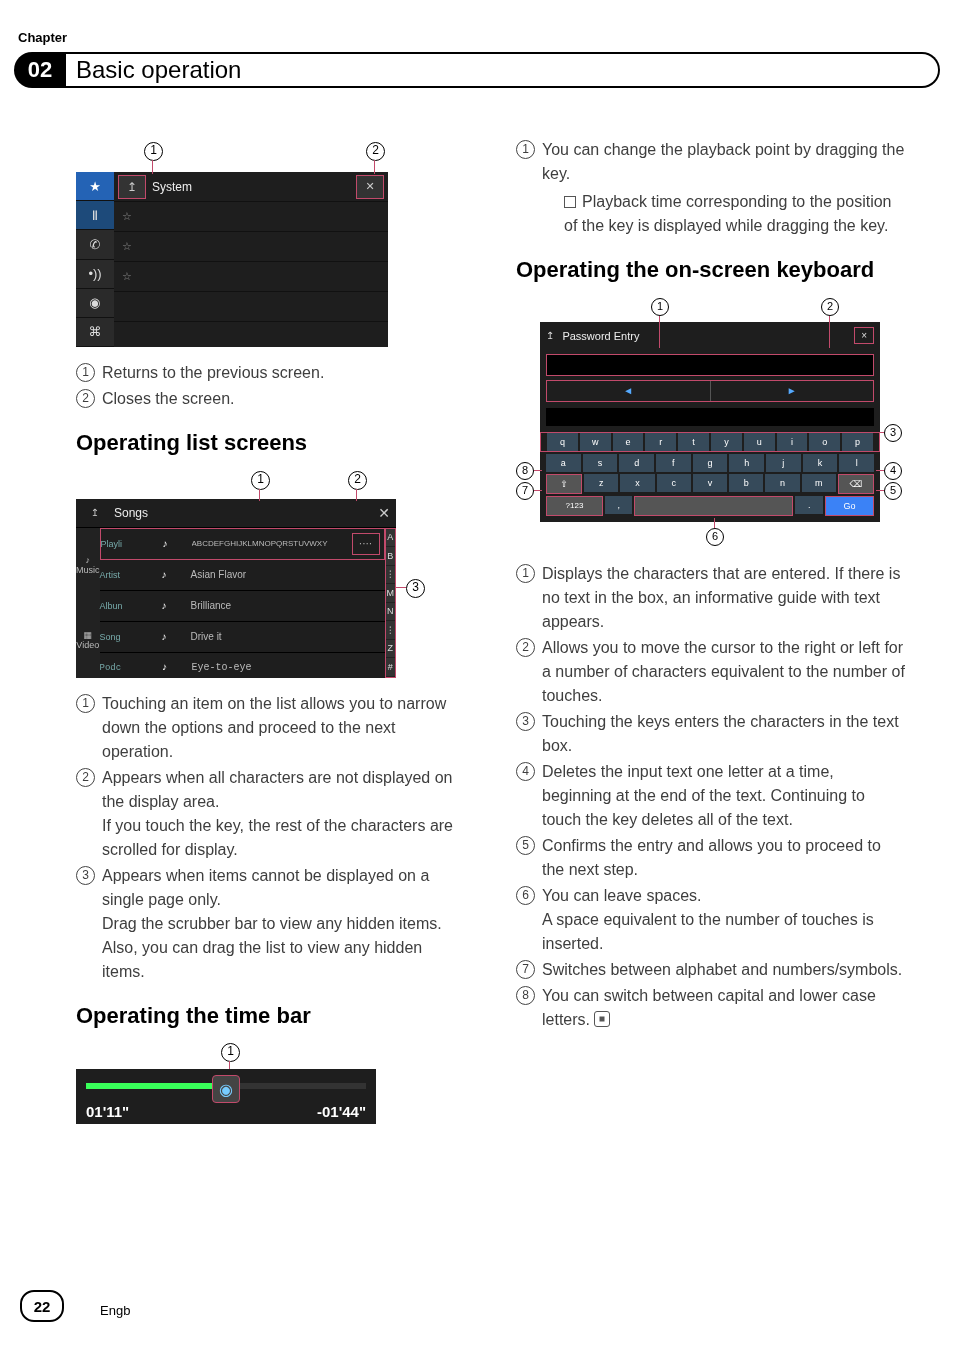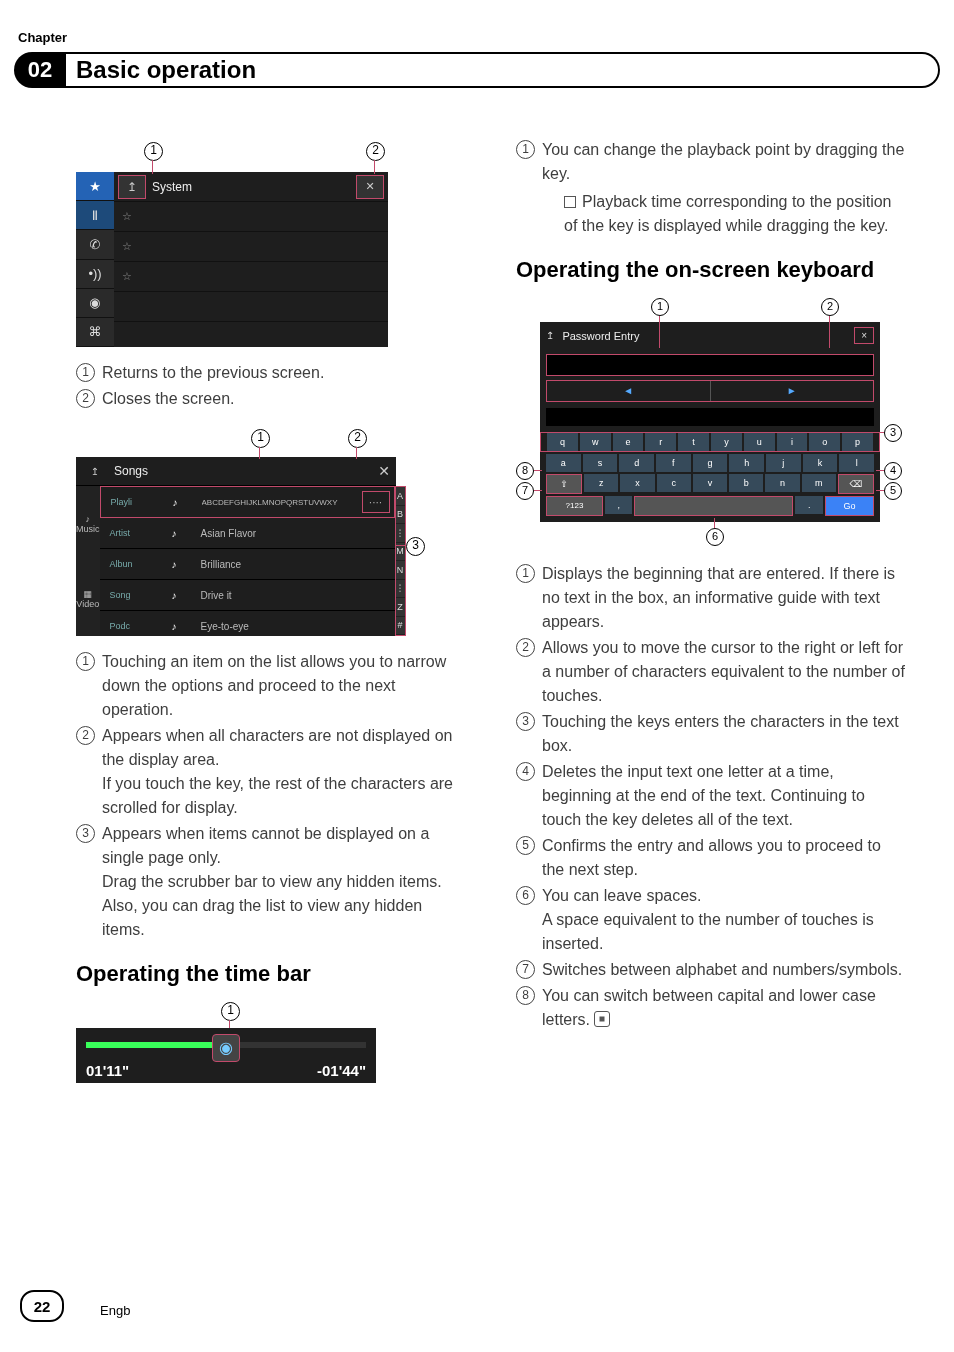--- a/index.html
+++ b/index.html
@@ -46,21 +46,21 @@
     position: absolute;
     left: 52px;
     top: 0;
     height: 36px;
     display: flex;
     align-items: center;
     padding-left: 10px;
   }
   .header-title {
     font-size: 24px;
-    font-weight: bold;
+    font-weight: normal;
   }
   .header-rule {
     position: absolute;
     left: 52px;
     top: 0;
     right: 0;
     height: 36px;
     border: 2px solid #000;
     border-left: none;
     border-radius: 0 18px 18px 0;
@@ -236,21 +236,21 @@
   .lp-title { color:#eee; font-size:12px; }
   .lp-close { margin-left:auto; margin-right:6px; color:#ccc; font-size:14px; }
   .lp-body { display:flex; height:150px; }
   .lp-leftcol {
     width: 40px;
     display: flex;
     flex-direction: column;
   }
   .lp-lc { flex:1; display:flex; flex-direction:column; align-items:center; justify-content:center; font-size:9px; background:#222;}
   .lp-mid { flex:1; }
-  .lp-row { height:30px; border-bottom:1px solid #000; display:flex; align-items:center; padding-left:10px; gap:24px; }
+  .lp-row { height:30px; border-bottom:1px solid #000; display:flex; align-items:center; padding-left:0; gap:24px; }
   .lp-row .cat { color:#7aa; font-size:9px; width:38px; }
   .lp-row .note { color:#fff; font-size:10px; }
   .lp-dots {
     width:26px; height:20px; border:1px solid #c24a6b; display:flex;align-items:center;justify-content:center; margin-left:auto; margin-right:4px;
   }
   .lp-scroll {
     width: 20px;
     background:#333;
     border:1px solid #c24a6b;
     display:flex;
@@ -394,20 +394,21 @@
           <div class="tp-row" style="border-bottom:none;"></div>
         </div>
       </div>
     </div>
 
     <ol class="callouts">
       <li>Returns to the previous screen.</li>
       <li>Closes the screen.</li>
     </ol>
 
+    <h2 class="section">Operating list screens</h2>
 
     <div class="figure list-fig">
       <div class="callout-top" style="height:28px;">
         <div class="callout-num" style="left:175px;top:0;">
             <div class="cn-circle">1</div>
           </div>
         <div class="callout-line" style="left:183px;top:18px;height:12px;"></div>
         <div class="callout-num" style="left:272px;top:0;">
             <div class="cn-circle">2</div>
           </div>
@@ -445,21 +446,21 @@
             <div class="lp-row">
               <span class="cat">Albun</span>
                 <span class="note">♪</span>
                 <span>Brilliance</span>
             </div>
             <div class="lp-row">
               <span class="cat">Song</span>
                 <span class="note">♪</span>
                 <span>Drive it</span>
             </div>
-            <div class="lp-row" style="border-bottom:none;">
+            <div class="lp-row" style="border-bottom:none;font-family:Liberation Mono, monospace;">
               <span class="cat">Podc</span>
                 <span class="note">♪</span>
                 <span>Eye-to-eye</span>
             </div>
           </div>
           <div class="lp-scroll">
             <div>A</div>
             <div>B</div>
             <div>⋮</div>
             <div>M</div>
@@ -613,21 +614,21 @@
 
       <div style="position:relative;height:26px;">
         <div class="kb-callout" style="left:190px;top:6px;">
             <div class="cn-circle">6</div>
           </div>
         <div class="kb-line" style="left:198px;top:-4px;width:1px;height:10px;"></div>
       </div>
     </div>
 
     <ol class="callouts">
-      <li>Displays the beginning that are entered. If there is no text in the box, an informative guide with text appears.</li>
+      <li>Displays the characters that are entered. If there is no text in the box, an informative guide with text appears.</li>
       <li>Allows you to move the cursor to the right or left for a number of characters equivalent to the number of touches.</li>
       <li>Touching the keys enters the characters in the text box.</li>
       <li>Deletes the input text one letter at a time, beginning at the end of the text. Continuing to touch the key deletes all of the text.</li>
       <li>Confirms the entry and allows you to proceed to the next step.</li>
       <li>
         <span>You can leave spaces.</span><br>
         <span>A space equivalent to the number of touches is inserted.</span>
       </li>
       <li>Switches between alphabet and numbers/symbols.</li>
       <li>

